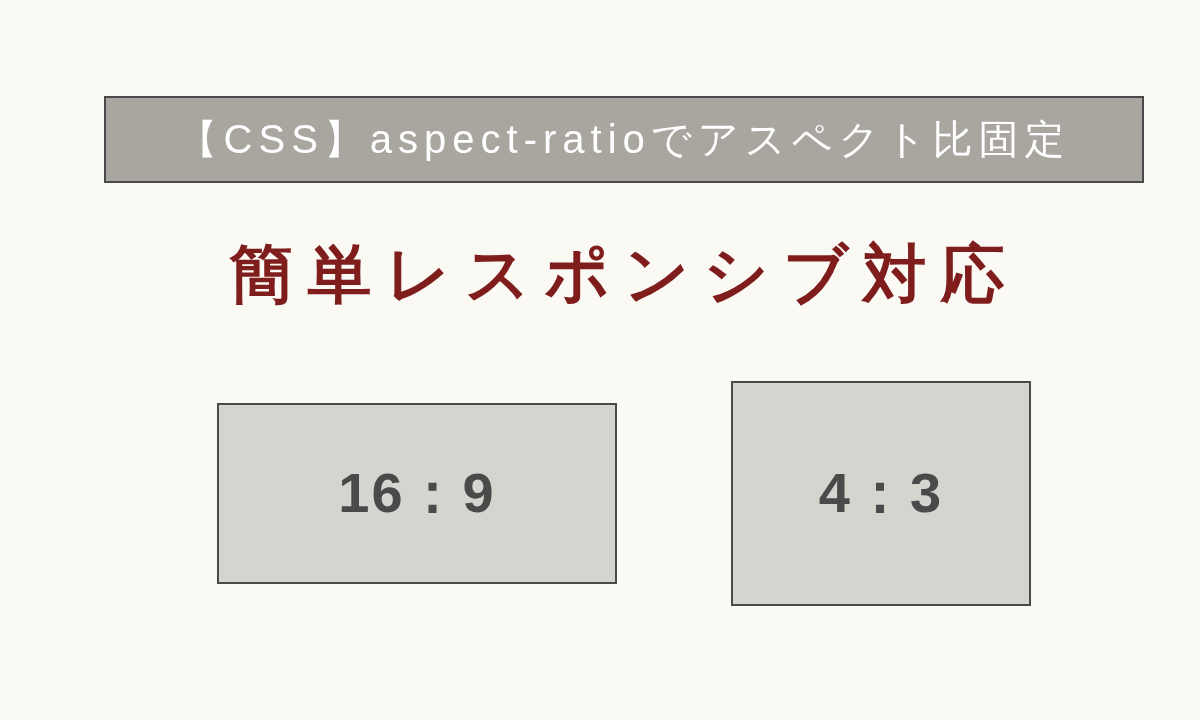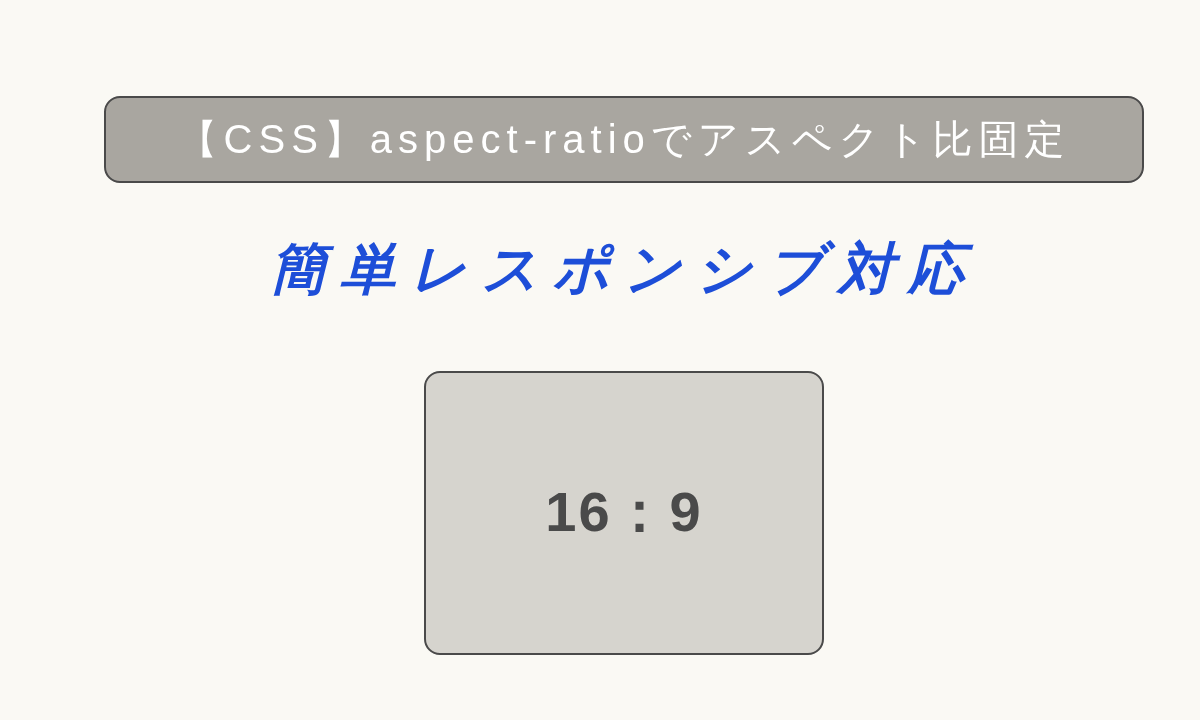--- a/index.html
+++ b/index.html
@@ -1,19 +1,18 @@
 <!DOCTYPE html>
 <html><head>
   <meta charset="utf-8">
   <style>
     * {
       margin: 12px;
       padding: 0;
       box-sizing: border-box;
-      border-radius: 16px;
     }
     body {
       width: 1200px;
       height: 720px;
       background: #faf9f4;
       font-family: "Hiragino Maru Gothic ProN", "Yu Gothic", "Meiryo", sans-serif;
       display: flex;
       flex-direction: column;
       align-items: center;
       padding: 60px 80px 40px 80px;
@@ -23,28 +22,27 @@
       border: 2px solid #4a4a4a;
       color: #ffffff;
       font-size: 40px;
       letter-spacing: 6px;
       padding: 14px 20px;
       text-align: center;
       width: 1040px;
       font-weight: 500;
     }
     .headline {
-      color: #1d4ed8;
-      font-size: 56px;
+      color: #7f1d1d;
+      font-size: 64px;
       font-weight: 700;
       letter-spacing: 14px;
       text-align: center;
       margin-top: 36px;
       line-height: 1.35;
-      font-style: italic;
     }
     .ratio-row {
       display: flex;
       align-items: center;
       justify-content: center;
       gap: 90px;
       margin-top: 40px;
     }
     .ratio-box {
       background: #d6d4ce;
@@ -52,33 +50,36 @@
       display: flex;
       align-items: center;
       justify-content: center;
       color: #4a4a4a;
       font-weight: 700;
       font-size: 56px;
       letter-spacing: 2px;
     }
     .ratio-16-9 {
       width: 400px;
-      height: 284px;
+      height: 181px;
     }
     .ratio-4-3 {
       width: 300px;
       height: 225px;
     }
   </style>
 </head>
 <body>
 
 <div class="top-banner">【CSS】aspect-ratioでアスペクト比固定</div>
 
 <div class="headline">
   <span>簡単レスポンシブ対応</span><br>
 </div>
 
 <div class="ratio-row">
   <div class="ratio-box ratio-16-9">
     <span>16：9</span>
   </div>
+  <div class="ratio-box ratio-4-3">
+    <span>4：3</span>
+  </div>
 </div>
 
 </body></html>

